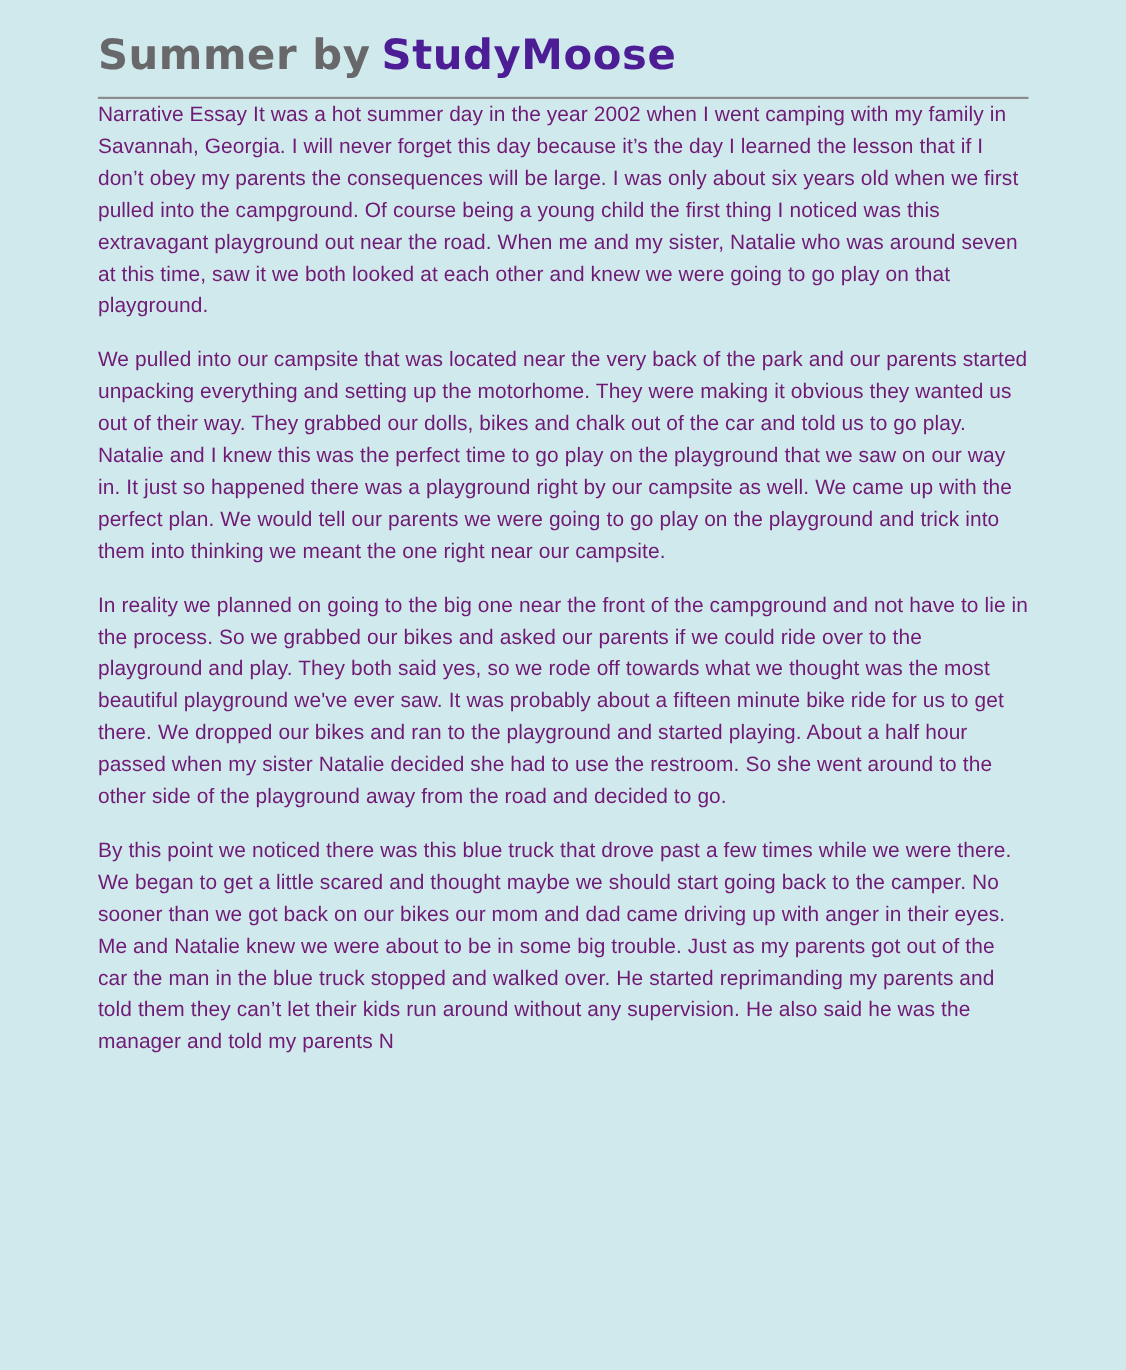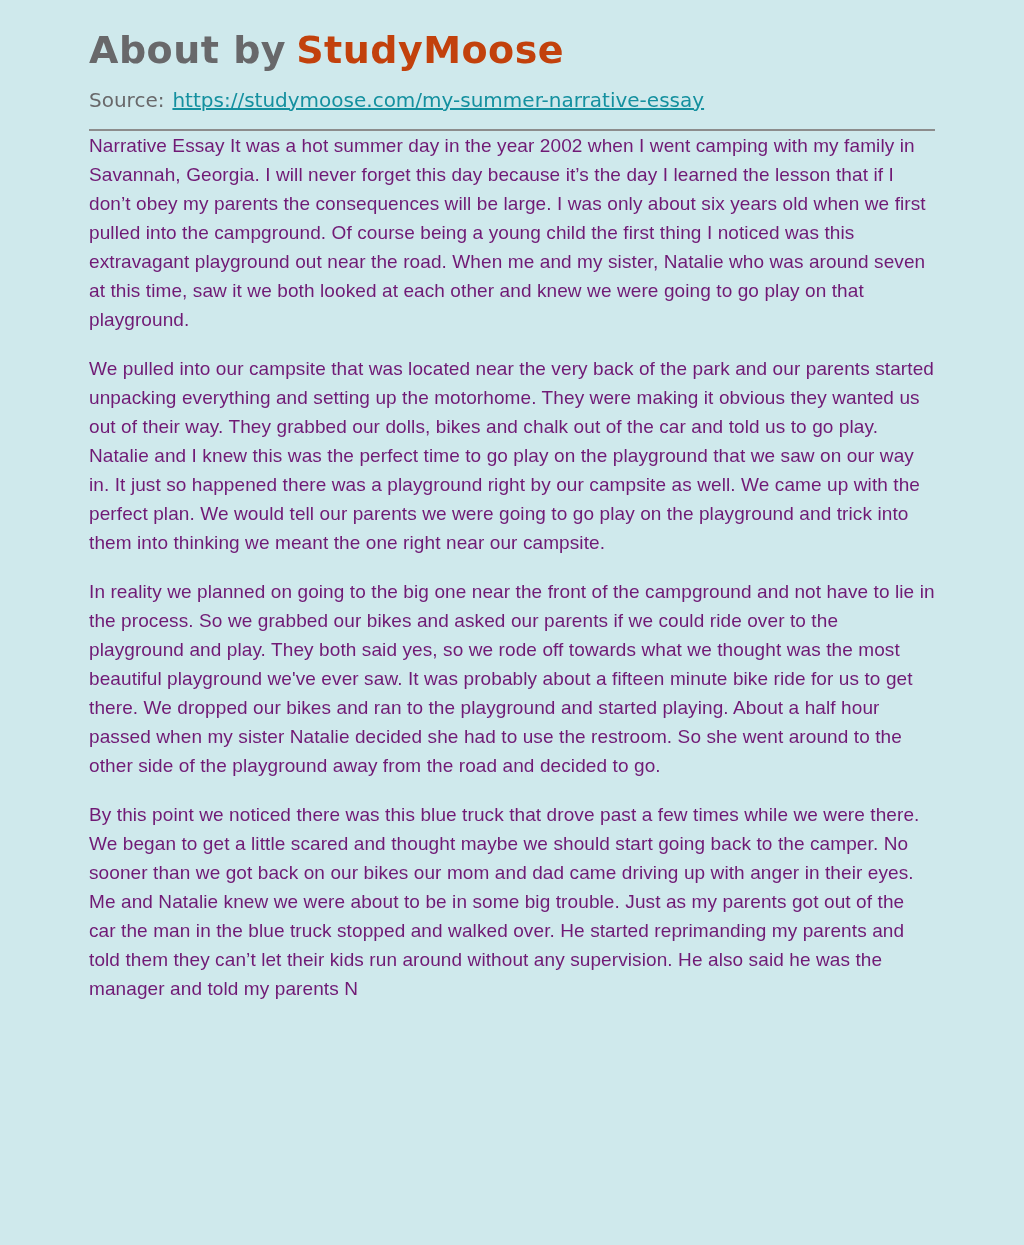--- a/index.html
+++ b/index.html
@@ -22,21 +22,21 @@
   .site-header h1 {
     margin: 0 0 16px 0;
     font-family: "DejaVu Sans", sans-serif;
     font-weight: bold;
     font-size: 38px;
     line-height: 1.1;
     color: #68686a;
     letter-spacing: 0.5px;
   }
   .site-header .brand {
-    color: #c2410c;
+    color: #4c1d95;
     margin-left: 10px;
   }
   .source-line {
     font-family: "DejaVu Sans", sans-serif;
     font-size: 20px;
     color: #68686a;
     margin-bottom: 17px;
   }
   .source-line a {
     color: #14909f;
@@ -64,24 +64,21 @@
     letter-spacing: 0.1px;
     color: #701a75;
   }
 </style>
 </head>
 <body>
 
 <div class="container">
 
   <header class="site-header">
-    <h1><span>About by</span><span class="brand">StudyMoose</span></h1>
-    <div class="source-line">
-      <span>Source:</span><a href="#">https://studymoose.com/my-summer-narrative-essay</a>
-    </div>
+    <h1><span>Summer by</span><span class="brand">StudyMoose</span></h1>
     <hr class="divider">
   </header>
 
   <main class="essay-body">
     <p>Narrative Essay It was a hot summer day in the year 2002 when I went camping with my family in Savannah, Georgia. I will never forget this day because it’s the day I learned the lesson that if I don’t obey my parents the consequences will be large. I was only about six years old when we first pulled into the campground. Of course being a young child the first thing I noticed was this extravagant playground out near the road. When me and my sister, Natalie who was around seven at this time, saw it we both looked at each other and knew we were going to go play on that playground.</p>
     <p>We pulled into our campsite that was located near the very back of the park and our parents started unpacking everything and setting up the motorhome. They were making it obvious they wanted us out of their way. They grabbed our dolls, bikes and chalk out of the car and told us to go play. Natalie and I knew this was the perfect time to go play on the playground that we saw on our way in. It just so happened there was a playground right by our campsite as well. We came up with the perfect plan. We would tell our parents we were going to go play on the playground and trick into them into thinking we meant the one right near our campsite.</p>
     <p>In reality we planned on going to the big one near the front of the campground and not have to lie in the process. So we grabbed our bikes and asked our parents if we could ride over to the playground and play. They both said yes, so we rode off towards what we thought was the most beautiful playground we've ever saw. It was probably about a fifteen minute bike ride for us to get there. We dropped our bikes and ran to the playground and started playing. About a half hour passed when my sister Natalie decided she had to use the restroom. So she went around to the other side of the playground away from the road and decided to go.</p>
     <p>By this point we noticed there was this blue truck that drove past a few times while we were there. We began to get a little scared and thought maybe we should start going back to the camper. No sooner than we got back on our bikes our mom and dad came driving up with anger in their eyes. Me and Natalie knew we were about to be in some big trouble. Just as my parents got out of the car the man in the blue truck stopped and walked over. He started reprimanding my parents and told them they can’t let their kids run around without any supervision. He also said he was the manager and told my parents N</p>
   </main>
 

